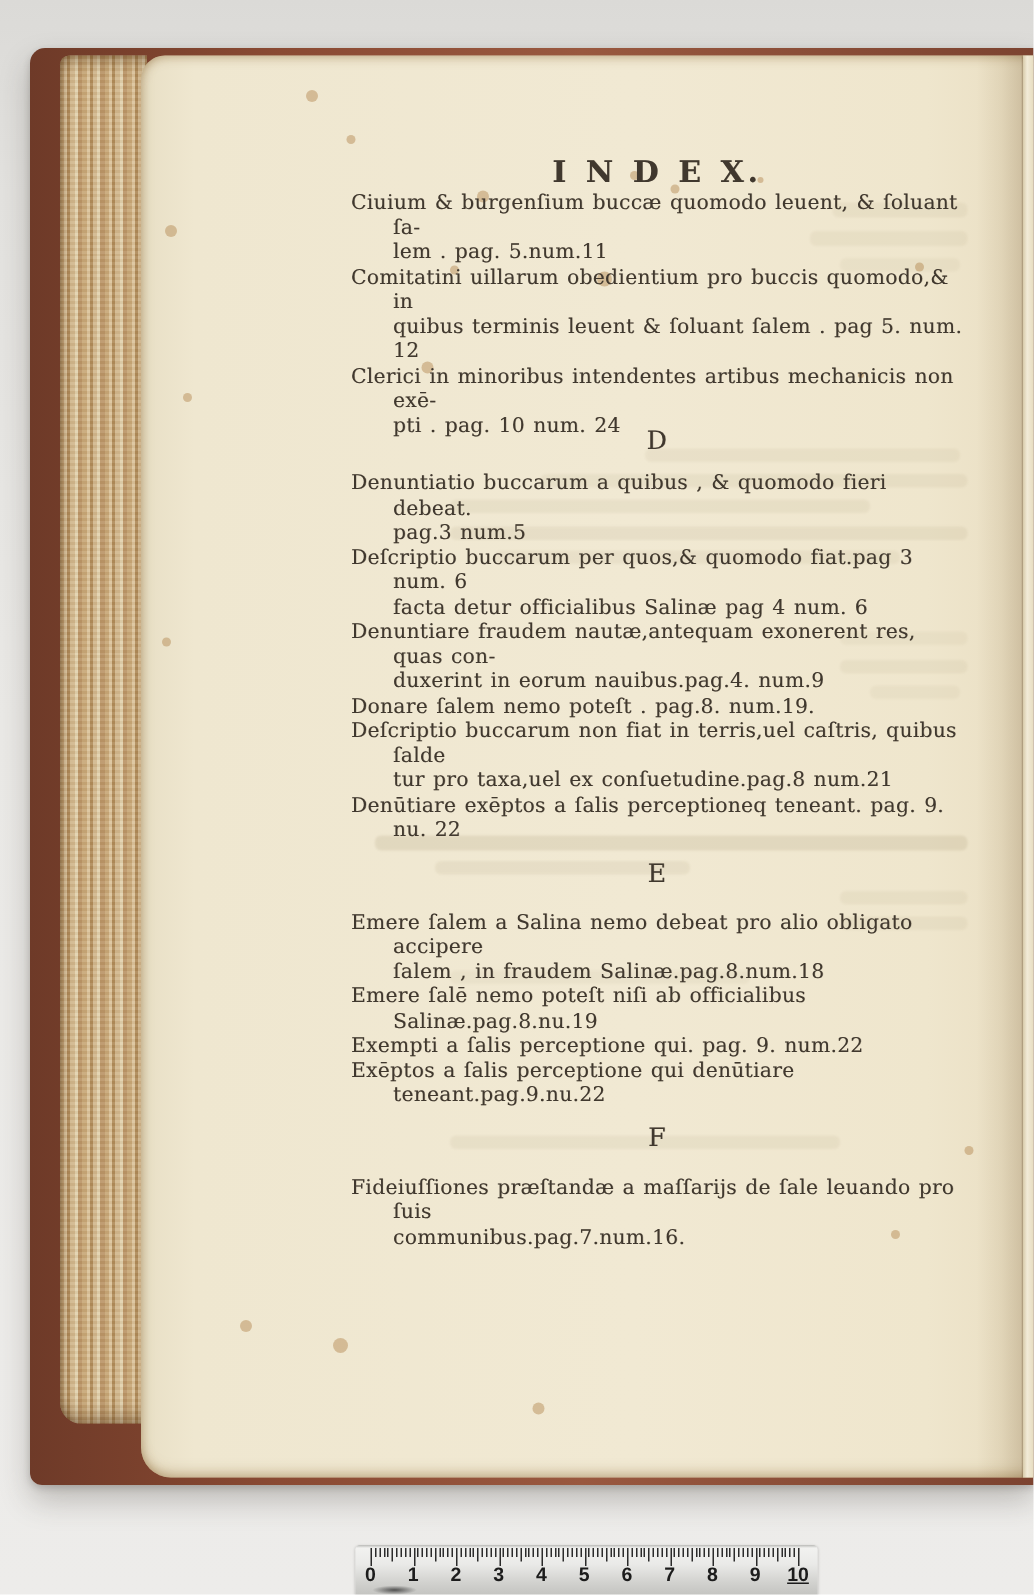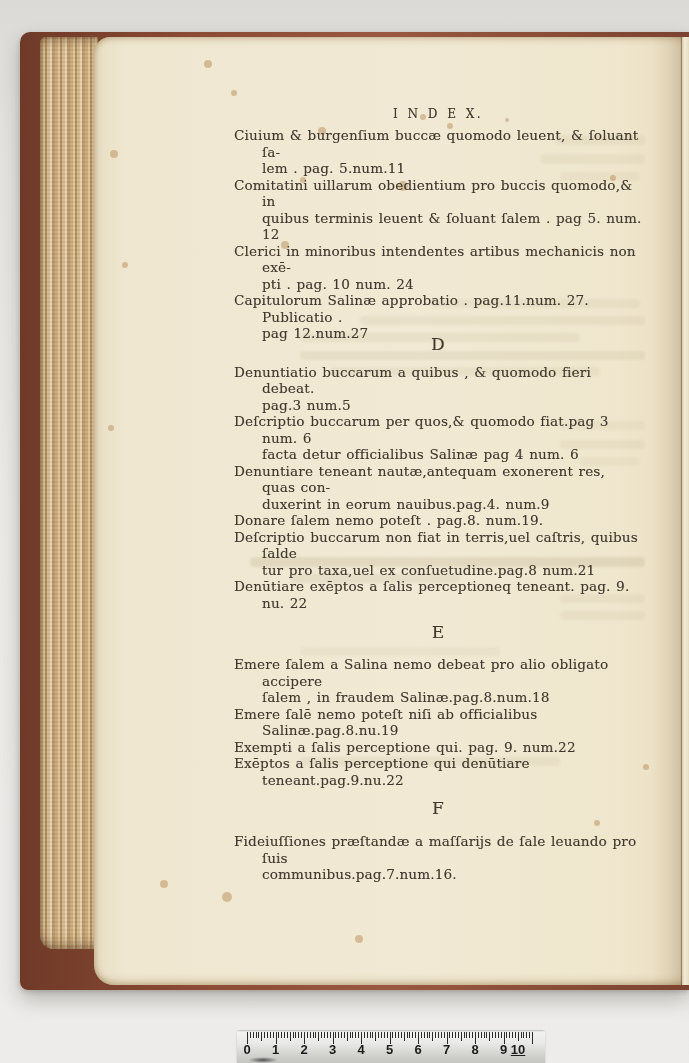--- a/index.html
+++ b/index.html
@@ -43,21 +43,21 @@
     background:linear-gradient(90deg,#d8cbaa,#f2ebd8 40%,#e6dcbf);
     box-shadow:-1px 0 1px rgba(80,55,25,.45);}
   .bleed-line{position:absolute;background:#8d7c54;border-radius:4px;filter:blur(.8px);}
   .foxing-spot{position:absolute;background:rgba(170,120,60,.40);border-radius:50%;filter:blur(.5px);}
   .text-block{
     position:absolute;left:140px;top:68px;width:408px;
     color:var(--ink,#40382e);font-size:13.5px;line-height:16.5px;
     letter-spacing:.2px;word-spacing:1px;
     text-shadow:.3px .3px .3px rgba(64,52,40,.35);
   }
-  .index-title{text-align:center;font-size:12px;line-height:19px;letter-spacing:2.5px;margin-bottom:3px;}
+  .index-title{text-align:center;font-size:20px;line-height:19px;letter-spacing:2.5px;margin-bottom:3px;font-weight:bold;}
   .entry{margin:0;padding-left:28px;text-indent:-28px;white-space:pre-line;}
   .letter-head{text-align:center;font-size:17px;line-height:20px;}
   .sec1 .letter-head{margin:-8px 0 10px;}
   .sec2 .letter-head{margin:11px 0 14px;}
   .sec3 .letter-head{margin:10px 0 15px;}
   .ruler{
     position:absolute;left:237px;top:1030px;width:308px;height:33px;
     background:linear-gradient(180deg,#b9b9b6 0,#f2f2f0 2px,#e9e9e7 40%,#d2d2cf 75%,#c4c4c1 100%);
     border-radius:3px 3px 0 0;box-shadow:0 1px 2px rgba(0,0,0,.22);overflow:hidden;
   }
@@ -123,30 +123,28 @@
       <div class="text-block">
         <div class="index-title">I N D E X.</div>
         <div id="sections">
             <div class="section sec0">
               <p class="entry">Ciuium &amp; burgenſium buccæ quomodo leuent, &amp; ſoluant ſa-
 lem . pag. 5.num.11</p>
               <p class="entry">Comitatini uillarum obedientium pro buccis quomodo,&amp; in
 quibus terminis leuent &amp; ſoluant ſalem . pag 5. num. 12</p>
               <p class="entry">Clerici in minoribus intendentes artibus mechanicis non exē-
 pti . pag. 10 num. 24</p>
-              <p class="entry">Capitulorum Salinæ approbatio . pag.11.num. 27. Publicatio .
-pag 12.num.27</p>
             </div>
             <div class="section sec1">
               <div class="letter-head">D</div>
               <p class="entry">Denuntiatio buccarum a quibus , &amp; quomodo fieri debeat.
 pag.3 num.5</p>
               <p class="entry">Deſcriptio buccarum per quos,&amp; quomodo fiat.pag 3 num. 6
 facta detur officialibus Salinæ pag 4 num. 6</p>
-              <p class="entry">Denuntiare teneant nautæ,antequam exonerent res, quas con-
+              <p class="entry">Denuntiare fraudem nautæ,antequam exonerent res, quas con-
 duxerint in eorum nauibus.pag.4. num.9</p>
               <p class="entry">Donare ſalem nemo poteſt . pag.8. num.19.</p>
               <p class="entry">Deſcriptio buccarum non fiat in terris,uel caſtris, quibus ſalde
 tur pro taxa,uel ex conſuetudine.pag.8 num.21</p>
               <p class="entry">Denūtiare exēptos a ſalis perceptioneq teneant. pag. 9. nu. 22</p>
             </div>
             <div class="section sec2">
               <div class="letter-head">E</div>
               <p class="entry">Emere ſalem a Salina nemo debeat pro alio obligato accipere
 ſalem , in fraudem Salinæ.pag.8.num.18</p>
@@ -276,18 +274,18 @@
         <div class="num" style="left: 10px;">0</div>
         <div class="num" style="left: 38.5px;">1</div>
         <div class="num" style="left: 67px;">2</div>
         <div class="num" style="left: 95.5px;">3</div>
         <div class="num" style="left: 124px;">4</div>
         <div class="num" style="left: 152.5px;">5</div>
         <div class="num" style="left: 181px;">6</div>
         <div class="num" style="left: 209.5px;">7</div>
         <div class="num" style="left: 238px;">8</div>
         <div class="num" style="left: 266.5px;">9</div>
-        <div class="num" style="left: 281px; text-decoration: underline;">10</div>
+        <div class="num" style="left: 295px; text-decoration: underline;">10</div>
       </div>
   </div>
   <div class="ruler-smudge"></div>
 
 </div>
 
 </body></html>

